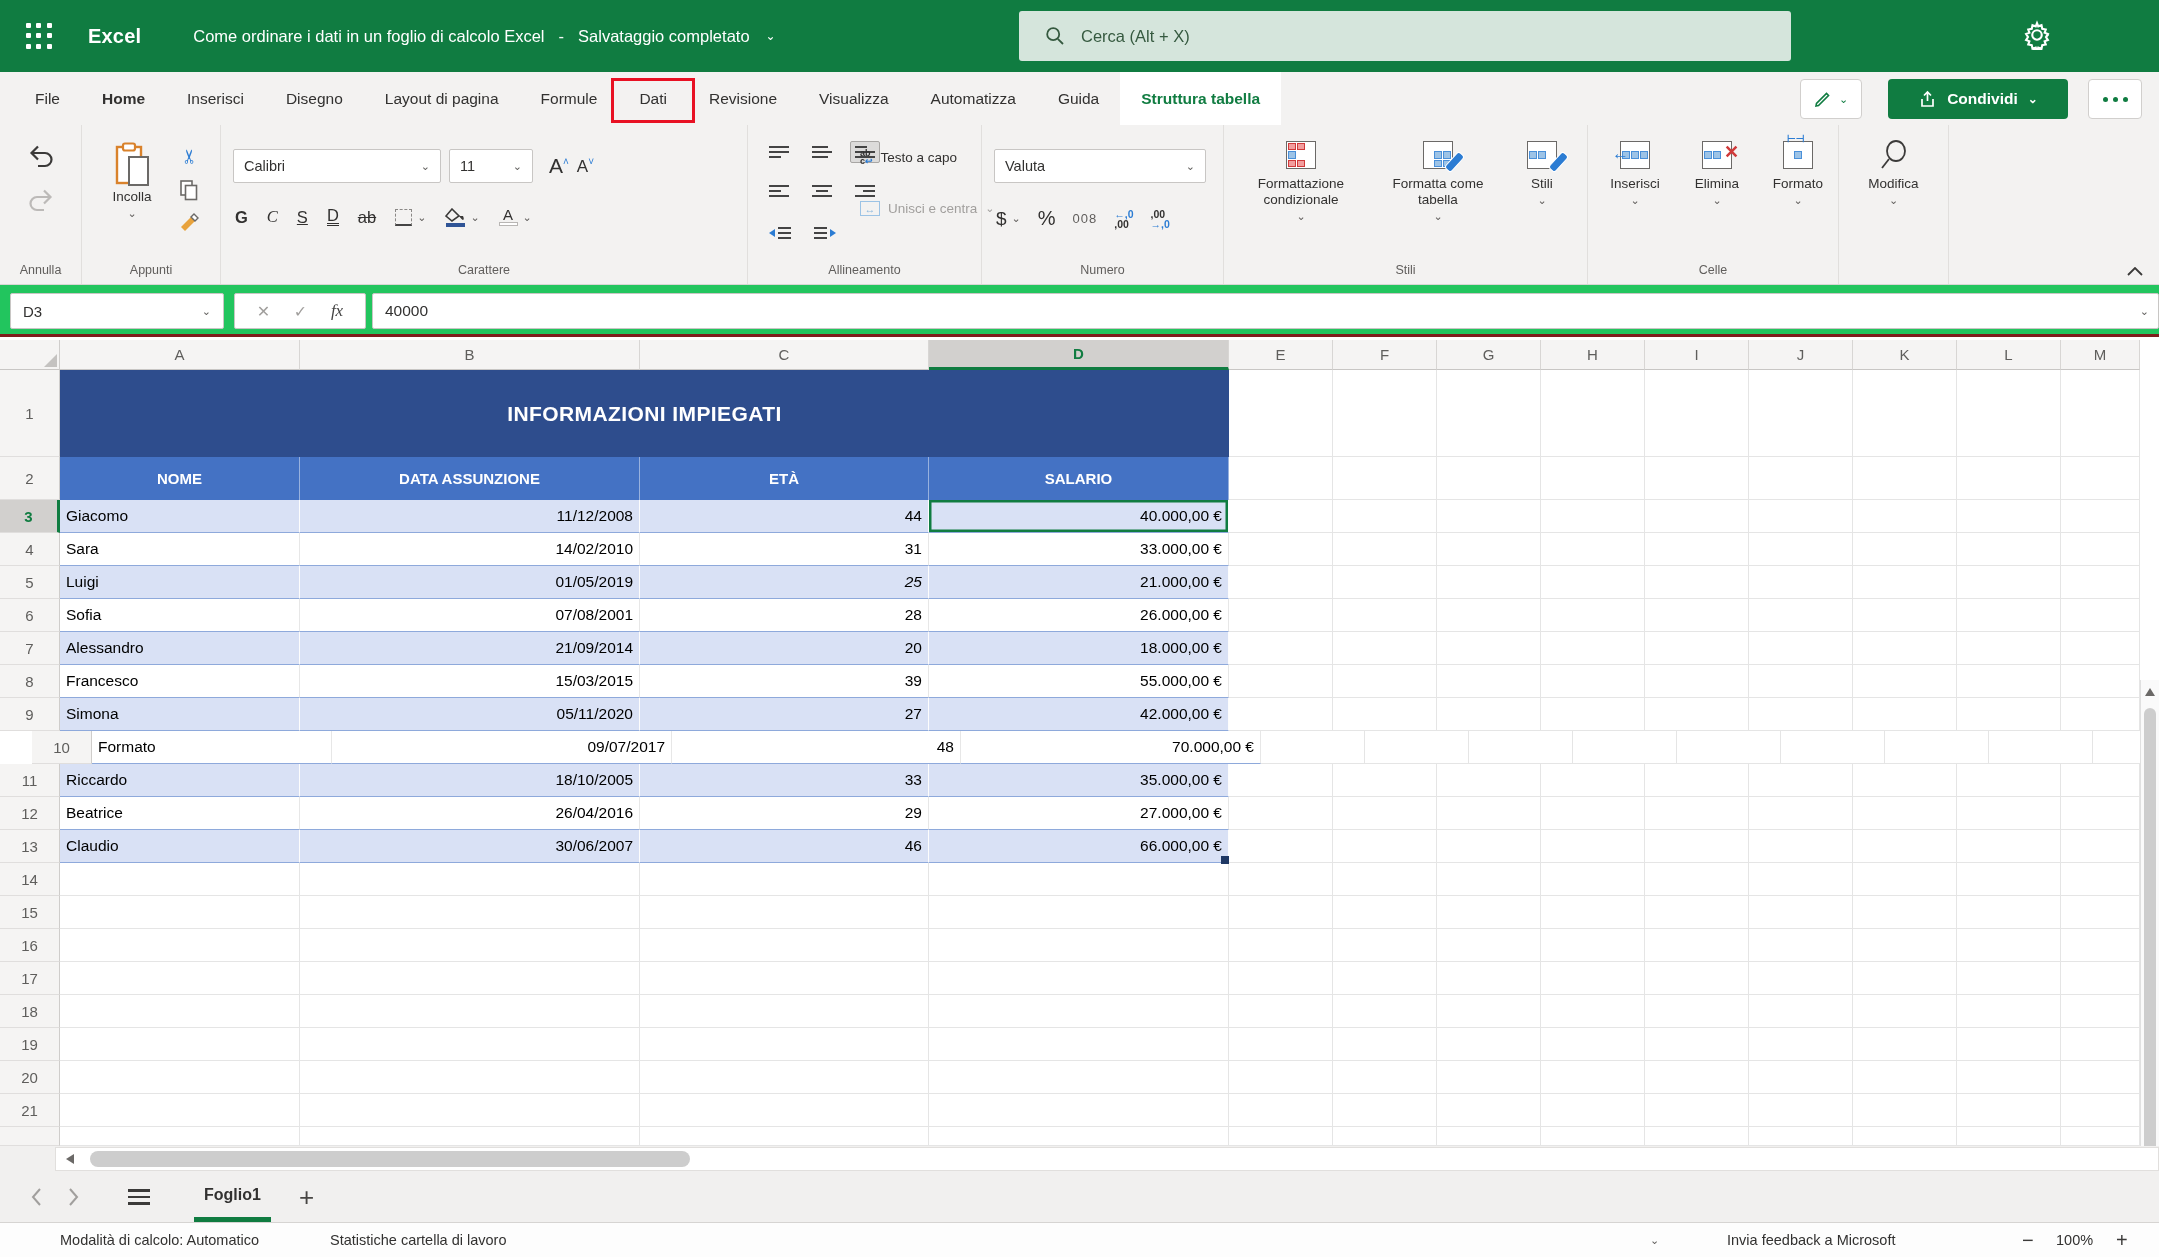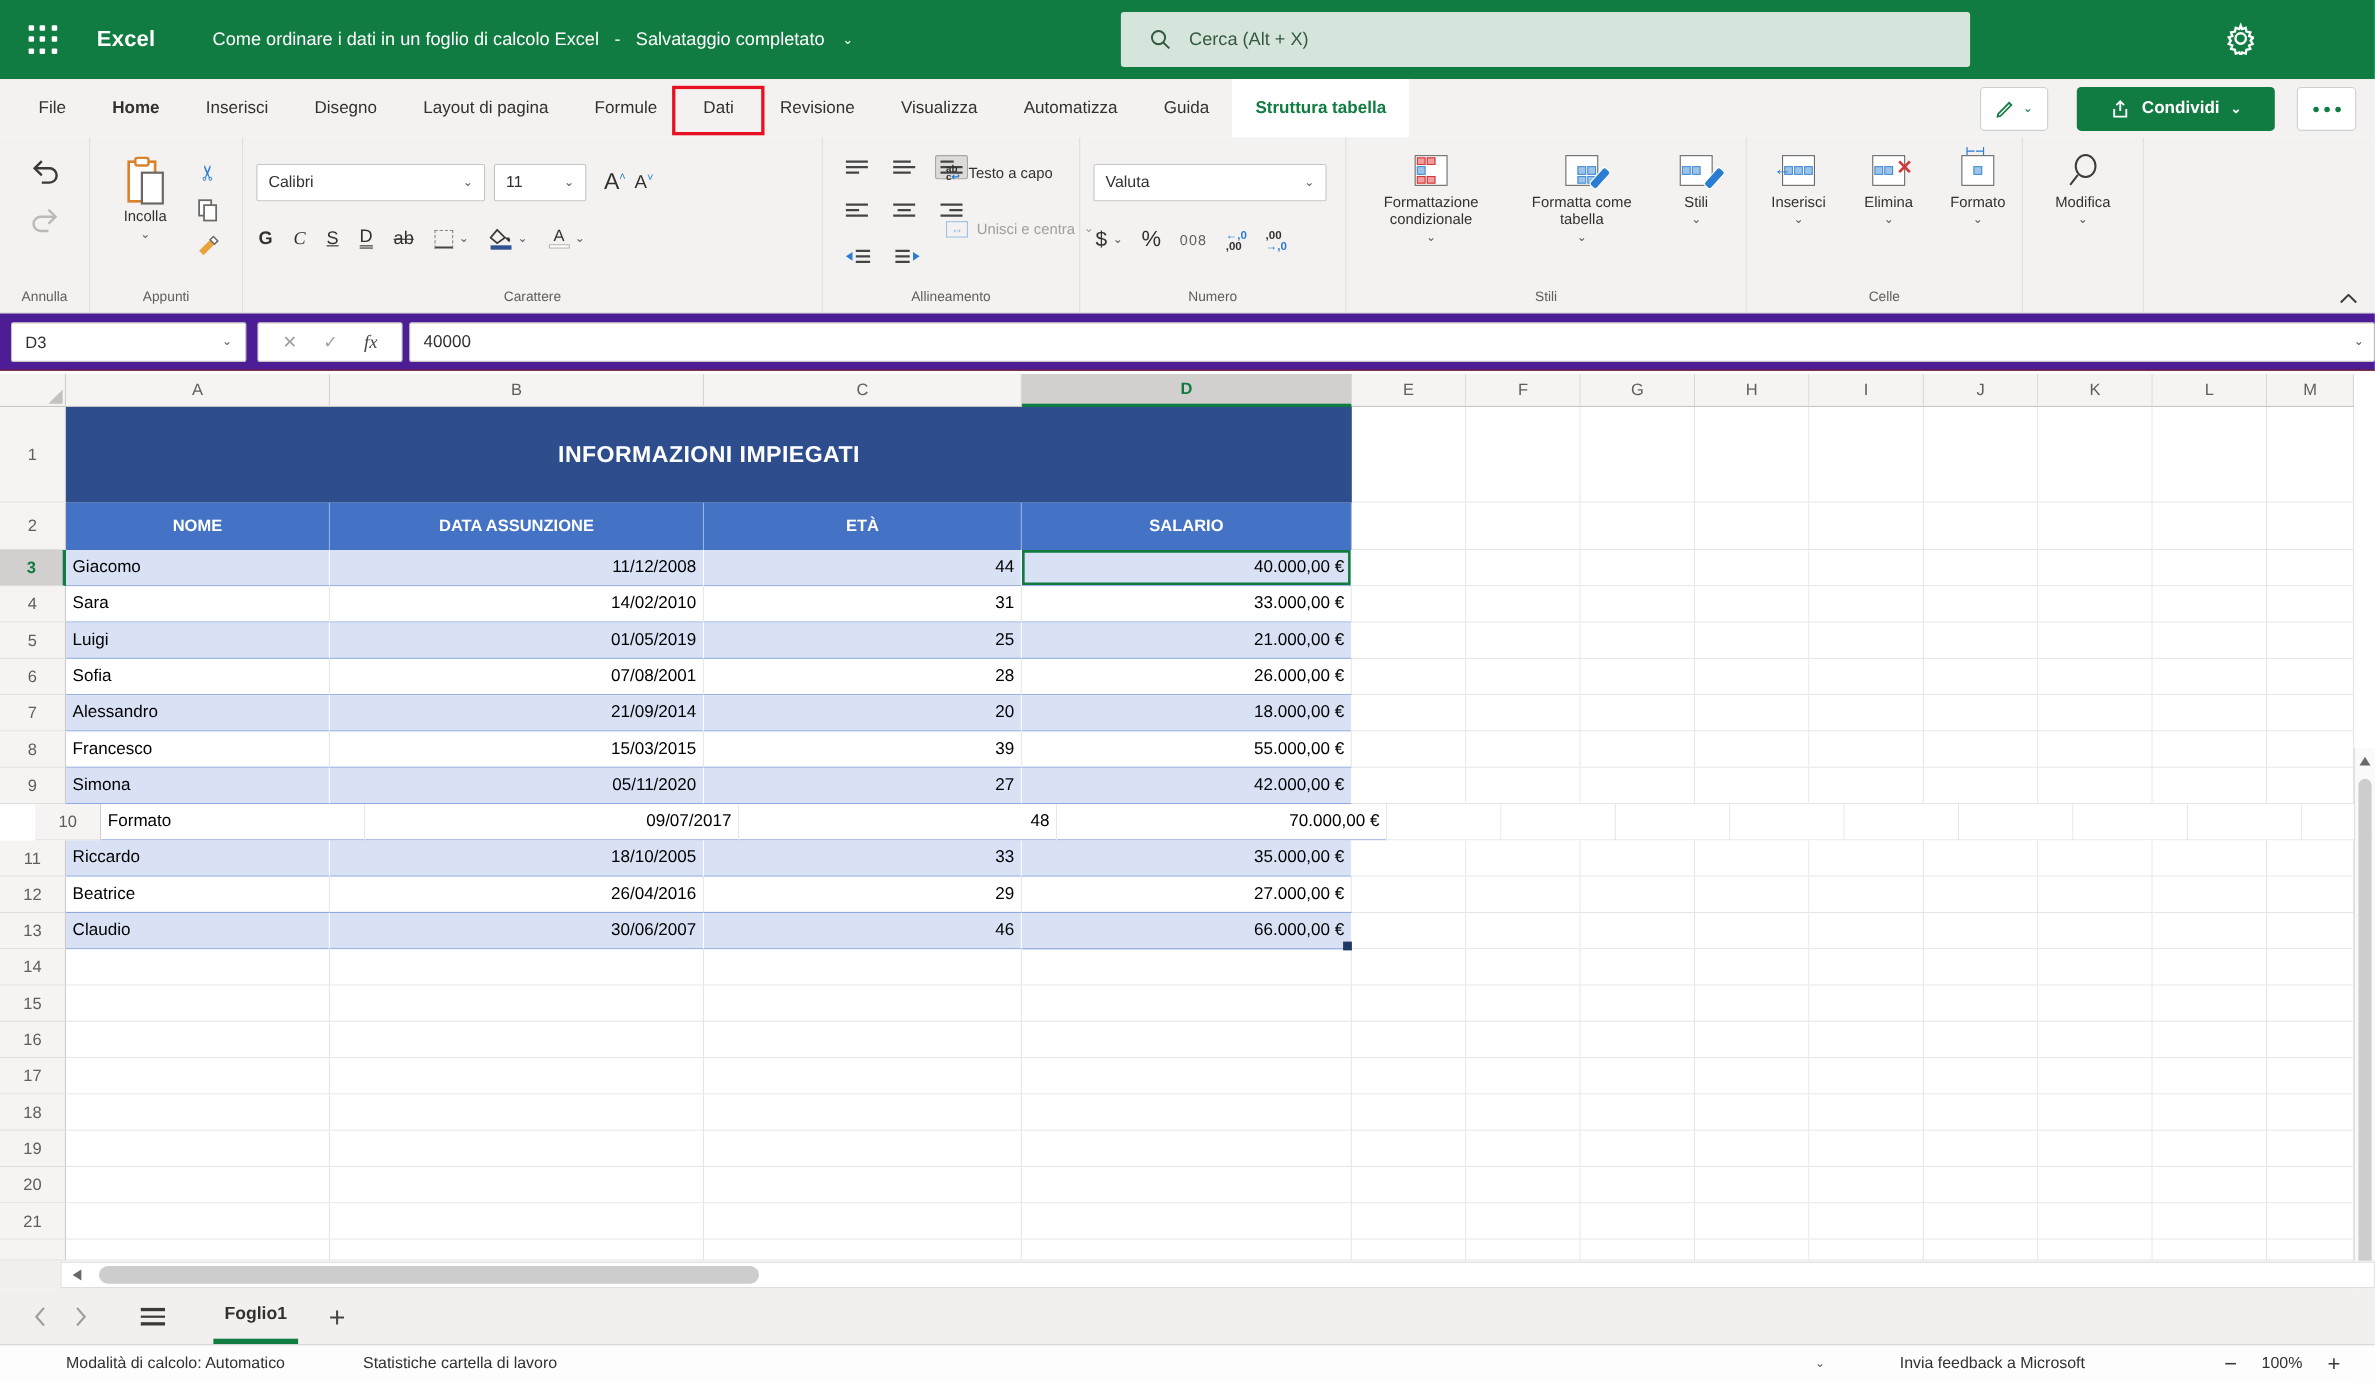--- a/index.html
+++ b/index.html
@@ -103,22 +103,22 @@
     display:grid;grid-template-columns:repeat(3,1fr);grid-template-rows:repeat(3,1fr);gap:1px;padding:1px;}
   .mgrid i{background:#fff;}
   .mgrid i.red{background:#f29e9e;border:1px solid #d03a3a;}
   .mgrid i.blu{background:#9dc3e6;border:1px solid #4a90d9;}
   .brush{position:absolute;right:-4px;bottom:-2px;width:9px;height:22px;background:#2b7cd3;
     border-radius:3px;transform:rotate(42deg);border:1px solid #fff;}
   .ovl{position:absolute;font-weight:700;}
   #collapse{position:absolute;right:16px;bottom:8px;cursor:pointer;}
 
   
-  #formulabar{position:absolute;left:0;top:285px;width:2159px;height:52px;background:#4c1d95;
-    border-bottom:1px solid #7f1d1d;}
+  #formulabar{position:absolute;left:0;top:285px;width:2159px;height:52px;background:#22c55e;
+    border-bottom:3px solid #7f1d1d;}
   .fbox{position:absolute;top:8px;height:36px;background:#fff;border:1px solid #c8c6c4;
     border-radius:2px;display:flex;align-items:center;}
   #namebox{left:10px;width:214px;justify-content:space-between;padding:0 12px;font-size:15px;cursor:pointer;}
   #fxblock{left:234px;width:132px;justify-content:space-around;padding:0 10px;}
   #fxblock .fbi{color:#a19f9d;font-size:16px;cursor:pointer;}
   #fxblock .fx{font-family:"Liberation Serif",serif;font-style:italic;font-size:17px;color:#444;cursor:pointer;}
   #formulafield{left:372px;width:1787px;font-size:15.5px;padding:0 26px 0 12px;cursor:text;}
   #formulafield .chev{position:absolute;right:9px;}
 
   
@@ -693,21 +693,21 @@
           <div class="cell" style="width: 104px;"></div>
           <div class="cell" style="width: 104px;"></div>
           <div class="cell" style="width: 104px;"></div>
           <div class="cell" style="width: 104px;"></div>
           <div class="cell" style="width: 79px;"></div>
         </div>
         <div class="grow" style="height: 33px;">
           <div class="rowhdr" style="width: 60px;">5</div>
           <div class="tcell tdata band" style="width: 240px;">Luigi</div>
           <div class="tcell tdata band num" style="width: 340px;">01/05/2019</div>
-          <div class="tcell tdata band num" style="width: 289px;">25</div>
+          <div class="tcell tdata band num" style="width: 289px; font-style: italic;">25</div>
           <div class="tcell tdata band num" style="width: 300px;">21.000,00 €</div>
           <div class="cell" style="width: 104px;"></div>
           <div class="cell" style="width: 104px;"></div>
           <div class="cell" style="width: 104px;"></div>
           <div class="cell" style="width: 104px;"></div>
           <div class="cell" style="width: 104px;"></div>
           <div class="cell" style="width: 104px;"></div>
           <div class="cell" style="width: 104px;"></div>
           <div class="cell" style="width: 104px;"></div>
           <div class="cell" style="width: 79px;"></div>

